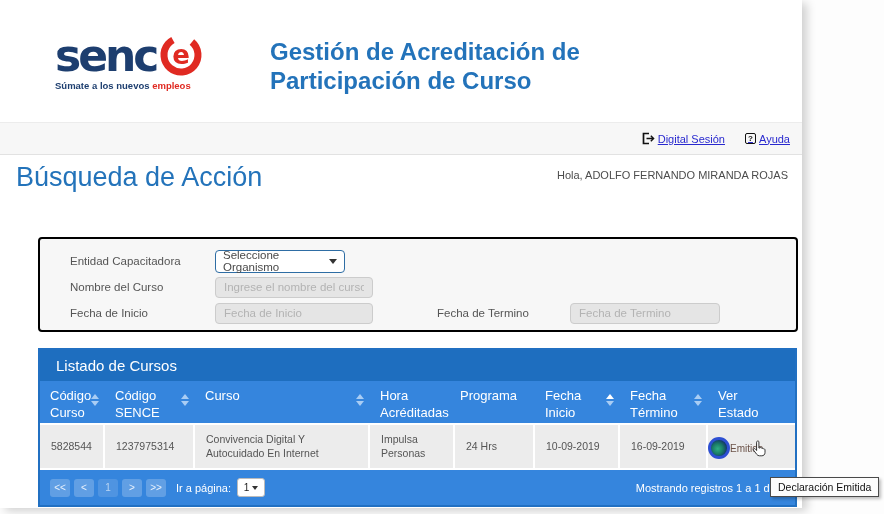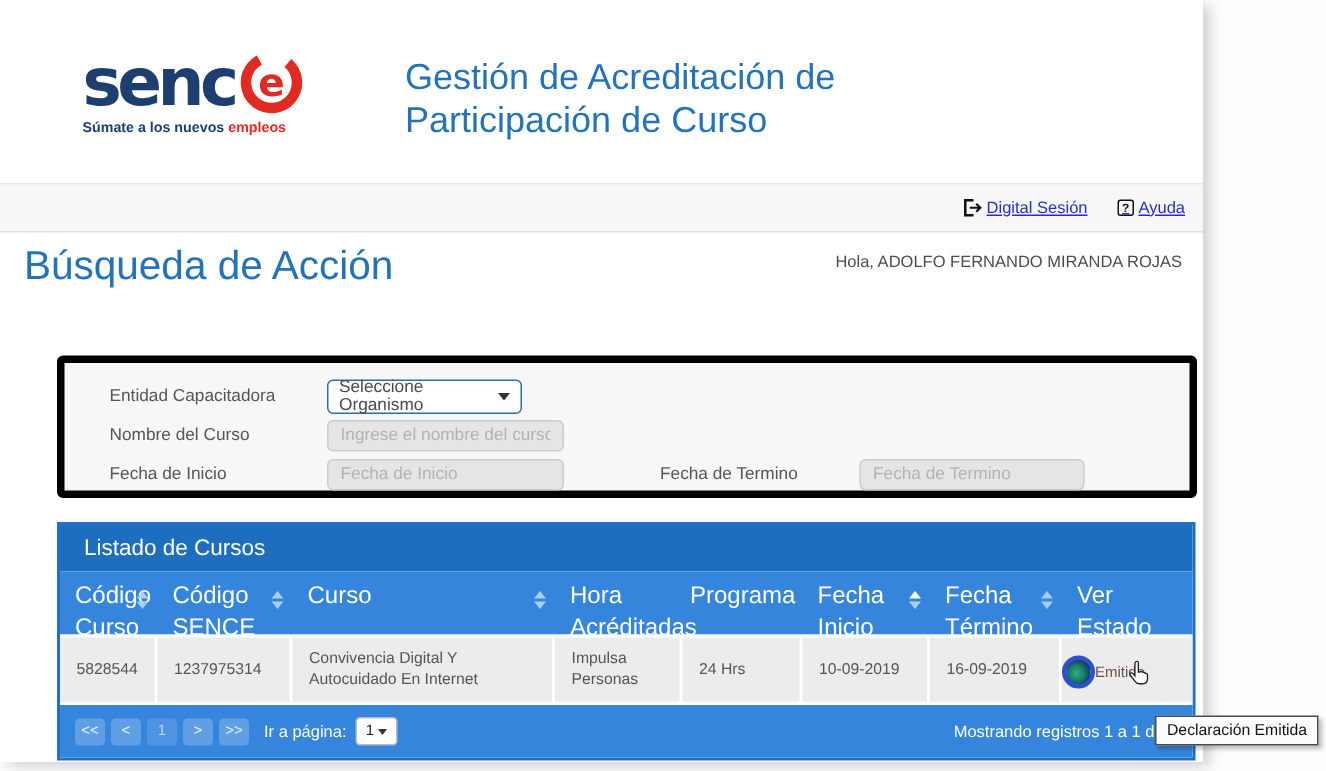--- a/index.html
+++ b/index.html
@@ -7,52 +7,52 @@
 
   .page { position:absolute; left:0; top:0; width:802px; height:508px; background:#fff; box-shadow:5px 3px 9px rgba(0,0,0,.18); }
 
   
   .logo { position:absolute; left:55px; top:34px; width:180px; }
   .wordmark { display:flex; align-items:flex-end; }
   .wordmark-text { font-family:"DejaVu Sans", sans-serif; font-size:44px; font-weight:bold; color:#1d3e6f; letter-spacing:-3px; line-height:1; }
   .swirl { margin-left:1px; margin-top:-6px; }
   .tagline { font-size:9.5px; font-weight:bold; color:#1d3e6f; margin-top:2px; white-space:nowrap; }
   .tagline .accent { color:#e02a22; }
-  .app-title { position:absolute; left:270px; top:38px; font-size:24px; color:#2373ba; line-height:1.2; }
+  .app-title { position:absolute; left:270px; top:38px; font-size:24px; color:#2373ba; line-height:1.2;font-weight:bold; }
 
   
   .topbar { position:absolute; left:0; top:122px; width:802px; height:33px; background:#f7f7f7;
             border-top:1px solid #ececec; border-bottom:1px solid #e2e2e2;
             display:flex; justify-content:flex-end; align-items:center; gap:20px; padding-right:12px; }
   .toplink { display:flex; align-items:center; gap:3px; color:#2929cf; font-size:11px; text-decoration:underline; cursor:pointer; }
   .help-box { width:11px; height:11px; border:1.5px solid #111; border-radius:2px; display:flex; align-items:center; justify-content:center;
               font-size:8px; font-weight:bold; color:#111; text-decoration:none; }
 
   
   .heading { position:absolute; left:16px; top:162px; font-size:27px; font-weight:400; color:#2373ba; }
   .greeting { position:absolute; right:14px; top:169px; font-size:11px; color:#4c4c4c; }
 
   
   .panel { position:absolute; left:38px; top:237px; width:760px; height:95px; background:#f7f7f7;
-           border:5px solid #000000; border-radius:4px; padding:9px 0 0 30px; }
+           border:2px solid #000000; border-radius:4px; padding:9px 0 0 30px; }
   .frow { display:flex; align-items:center; height:26px; }
   .f-label { width:145px; font-size:11.5px; color:#555; }
   .f-label2 { width:133px; font-size:11.5px; color:#555; }
   .sel { width:130px; height:23px; background:#fff; border:1.5px solid #2e6da4; border-radius:4px;
          display:flex; align-items:center; justify-content:space-between; padding:0 7px; font-size:11.5px; color:#4a4a4a; cursor:pointer; }
   .chev { width:0; height:0; border-left:4px solid transparent; border-right:4px solid transparent; border-top:5px solid #333; }
   .tin { width:158px; height:21px; background:#e5e5e5; border:1px solid #ccc; border-radius:4px; padding:0 8px; font-size:11.5px; color:#555; font-family:"Liberation Sans",sans-serif; }
   .tin::placeholder { color:#b3b3b3; }
   .gap2 { margin-left:64px; }
 
   
   .widget { position:absolute; left:38px; top:348px; width:759px; height:159px; border:2px solid #2170c2; background:#fff; display:flex; flex-direction:column; }
   .tw-title { height:31px; background:#1e6ebf; color:#fff; font-size:15px; display:flex; align-items:center; padding-left:16px; flex:0 0 auto; }
   .tw-head { height:42px; background:#3585dd; display:flex; flex:0 0 auto; }
-  .th { position:relative; padding:7px 16px 0 10px; color:#fff; font-size:16px; line-height:1.3; cursor:pointer; }
+  .th { position:relative; padding:7px 16px 0 10px; color:#fff; font-size:13px; line-height:1.3; cursor:pointer; }
   .sortpair { position:absolute; right:6px; top:13px; display:flex; flex-direction:column; align-items:center; gap:2px; }
   .tri-up   { width:0; height:0; border-left:4px solid transparent; border-right:4px solid transparent; border-bottom:5px solid #a9cdf4; }
   .tri-down { width:0; height:0; border-left:4px solid transparent; border-right:4px solid transparent; border-top:5px solid #a9cdf4; }
   .tri-active { border-bottom-color:#fff; }
   .c1{width:65px;} .c2{width:90px;} .c3{width:175px;} .c4{width:85px;} .c5{width:80px;} .c6{width:85px;} .c7{width:88px;} .c8{width:87px;}
   .tw-row { display:flex; border-top:2px solid #fff; border-bottom:2px solid #fff; flex:0 0 auto; height:47px; }
   .td { background:#ececec; border-right:2px solid #fff; padding:6px 8px 0 11px; font-size:10.5px; color:#555; line-height:1.3; display:flex; align-items:flex-start; }
   .td.center-v { align-items:center; padding-top:0; }
   .td:last-child { border-right:none; }
   .estado-cell { flex-direction:row; align-items:center; justify-content:flex-start; padding:3px 0 0 0; }

